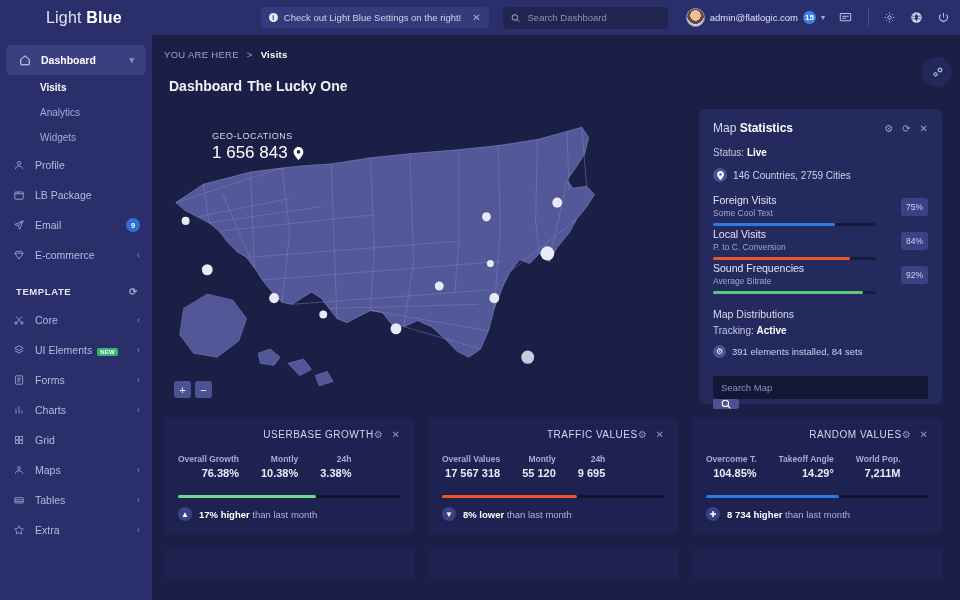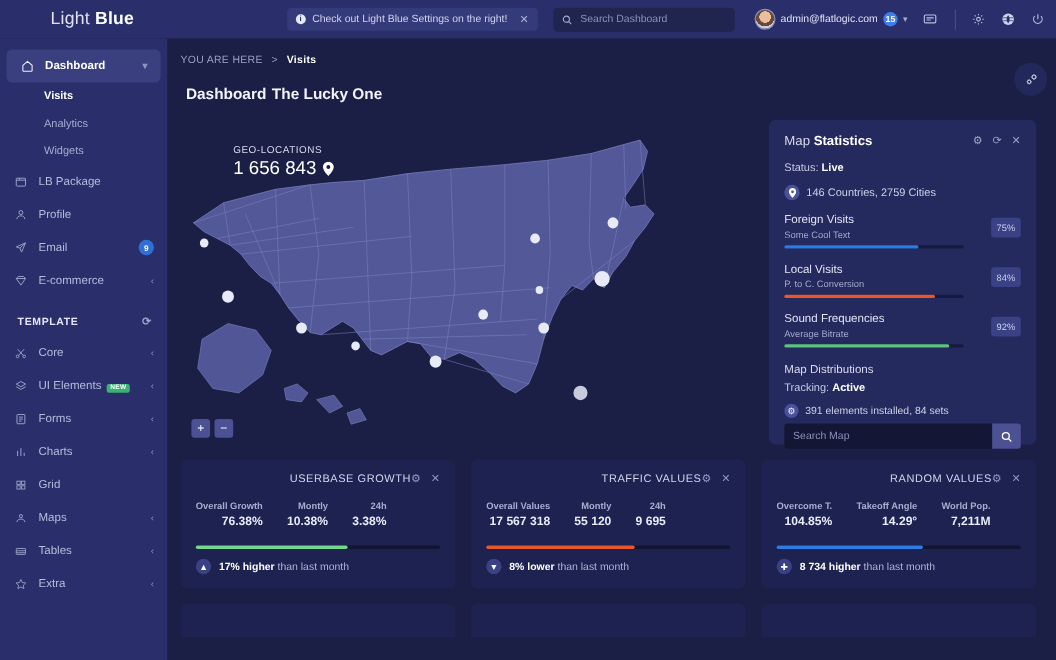--- a/index.html
+++ b/index.html
@@ -116,38 +116,38 @@
   .panel-title b { font-weight: 700; color: #fff; }
   .panel-acts { display: flex; gap: 9px; color: #9ba0c8; font-size: 10px; }
   .panel-acts span { cursor: pointer; }
   .kv { font-size: 10px; color: #c4c8e4; margin-bottom: 10px; }
   .kv b { color: #fff; font-weight: 700; }
   .geo-line { display: flex; align-items: center; gap: 6px; font-size: 10px; color: #ccd0e8; margin-bottom: 12px; }
   .pin-circle {
     width: 14px; height: 14px; border-radius: 50%; background: #4a5099;
     display: flex; align-items: center; justify-content: center; flex: 0 0 14px;
   }
-  .stat-block { position: relative; margin-bottom: 13px; }
+  .stat-block { position: relative; margin-bottom: 2px; }
   .stat-name { font-size: 10.5px; color: #e2e4f4; }
   .stat-sub { font-size: 8.5px; color: #a2a7cd; margin-top: 2px; }
   .bar-bg { height: 3px; background: #161a3d; border-radius: 2px; margin-top: 5px; width: 163px; }
   .bar-fill { height: 3px; border-radius: 2px; }
   .pct-badge {
     position: absolute; right: 0; top: 4px; background: #3b4185; color: #cfd3ee;
     font-size: 8.5px; border-radius: 3px; padding: 4px 5px; min-width: 24px; text-align: center;
   }
   .sub-head { font-size: 10.5px; color: #d7daee; margin-top: 14px; }
   .tracking { font-size: 10px; color: #c4c8e4; margin-top: 5px; }
   .tracking b { color: #fff; font-weight: 700; }
   .elements-line { display: flex; align-items: center; gap: 6px; font-size: 9.5px; color: #ccd0e8; margin-top: 9px; }
   .gear-circle {
     width: 13px; height: 13px; border-radius: 50%; background: #4a5099;
     display: flex; align-items: center; justify-content: center; flex: 0 0 13px; color: #fff; font-size: 8px;
   }
-  .map-search { display: flex; margin-top: 5px; }
+  .map-search { display: flex; margin-top: 18px; flex-direction: column; }
   .map-search input {
     flex: 1; background: #131735; border: none; outline: none; color: #ccd0e8;
     font-size: 9.5px; padding: 6px 8px; border-radius: 3px 0 0 3px; font-family: inherit;
   }
   .map-search input::placeholder { color: #8c91bb; }
   .map-search button {
     width: 26px; background: #4b5193; border: none; border-radius: 0 3px 3px 0;
     color: #fff; cursor: pointer; display: flex; align-items: center; justify-content: center;
   }
 
@@ -254,34 +254,34 @@
             <span>Analytics</span>
           </div>
         <div class="sub-item">
             <span>Widgets</span>
           </div>
       </div>
 
       <div class="nav-item">
         <span class="ico">
           <svg width="12" height="12" viewBox="0 0 20 20" fill="none" stroke="currentColor" stroke-width="1.5">
+              <circle cx="10" cy="7" r="3"></circle>
+              <path d="M4 17c0-3.3 2.7-5 6-5s6 1.7 6 5"></path>
+            </svg>
+        </span>
+        <span class="nav-label">Profile</span>
+      </div>
+      <div class="nav-item">
+        <span class="ico">
+          <svg width="12" height="12" viewBox="0 0 20 20" fill="none" stroke="currentColor" stroke-width="1.5">
               <rect x="3" y="5" width="14" height="12" rx="1"></rect>
               <path d="M3 8h14M8 5v3"></path>
             </svg>
         </span>
         <span class="nav-label">LB Package</span>
-      </div>
-      <div class="nav-item">
-        <span class="ico">
-          <svg width="12" height="12" viewBox="0 0 20 20" fill="none" stroke="currentColor" stroke-width="1.5">
-              <circle cx="10" cy="7" r="3"></circle>
-              <path d="M4 17c0-3.3 2.7-5 6-5s6 1.7 6 5"></path>
-            </svg>
-        </span>
-        <span class="nav-label">Profile</span>
       </div>
       <div class="nav-item">
         <span class="ico">
           <svg width="12" height="12" viewBox="0 0 20 20" fill="none" stroke="currentColor" stroke-width="1.5">
               <path d="M17 3L3 9l5.5 2L17 3zM8.5 11L11 17l6-14"></path>
             </svg>
         </span>
         <span class="nav-label">Email</span>
         <span class="badge-round">9</span>
       </div>

